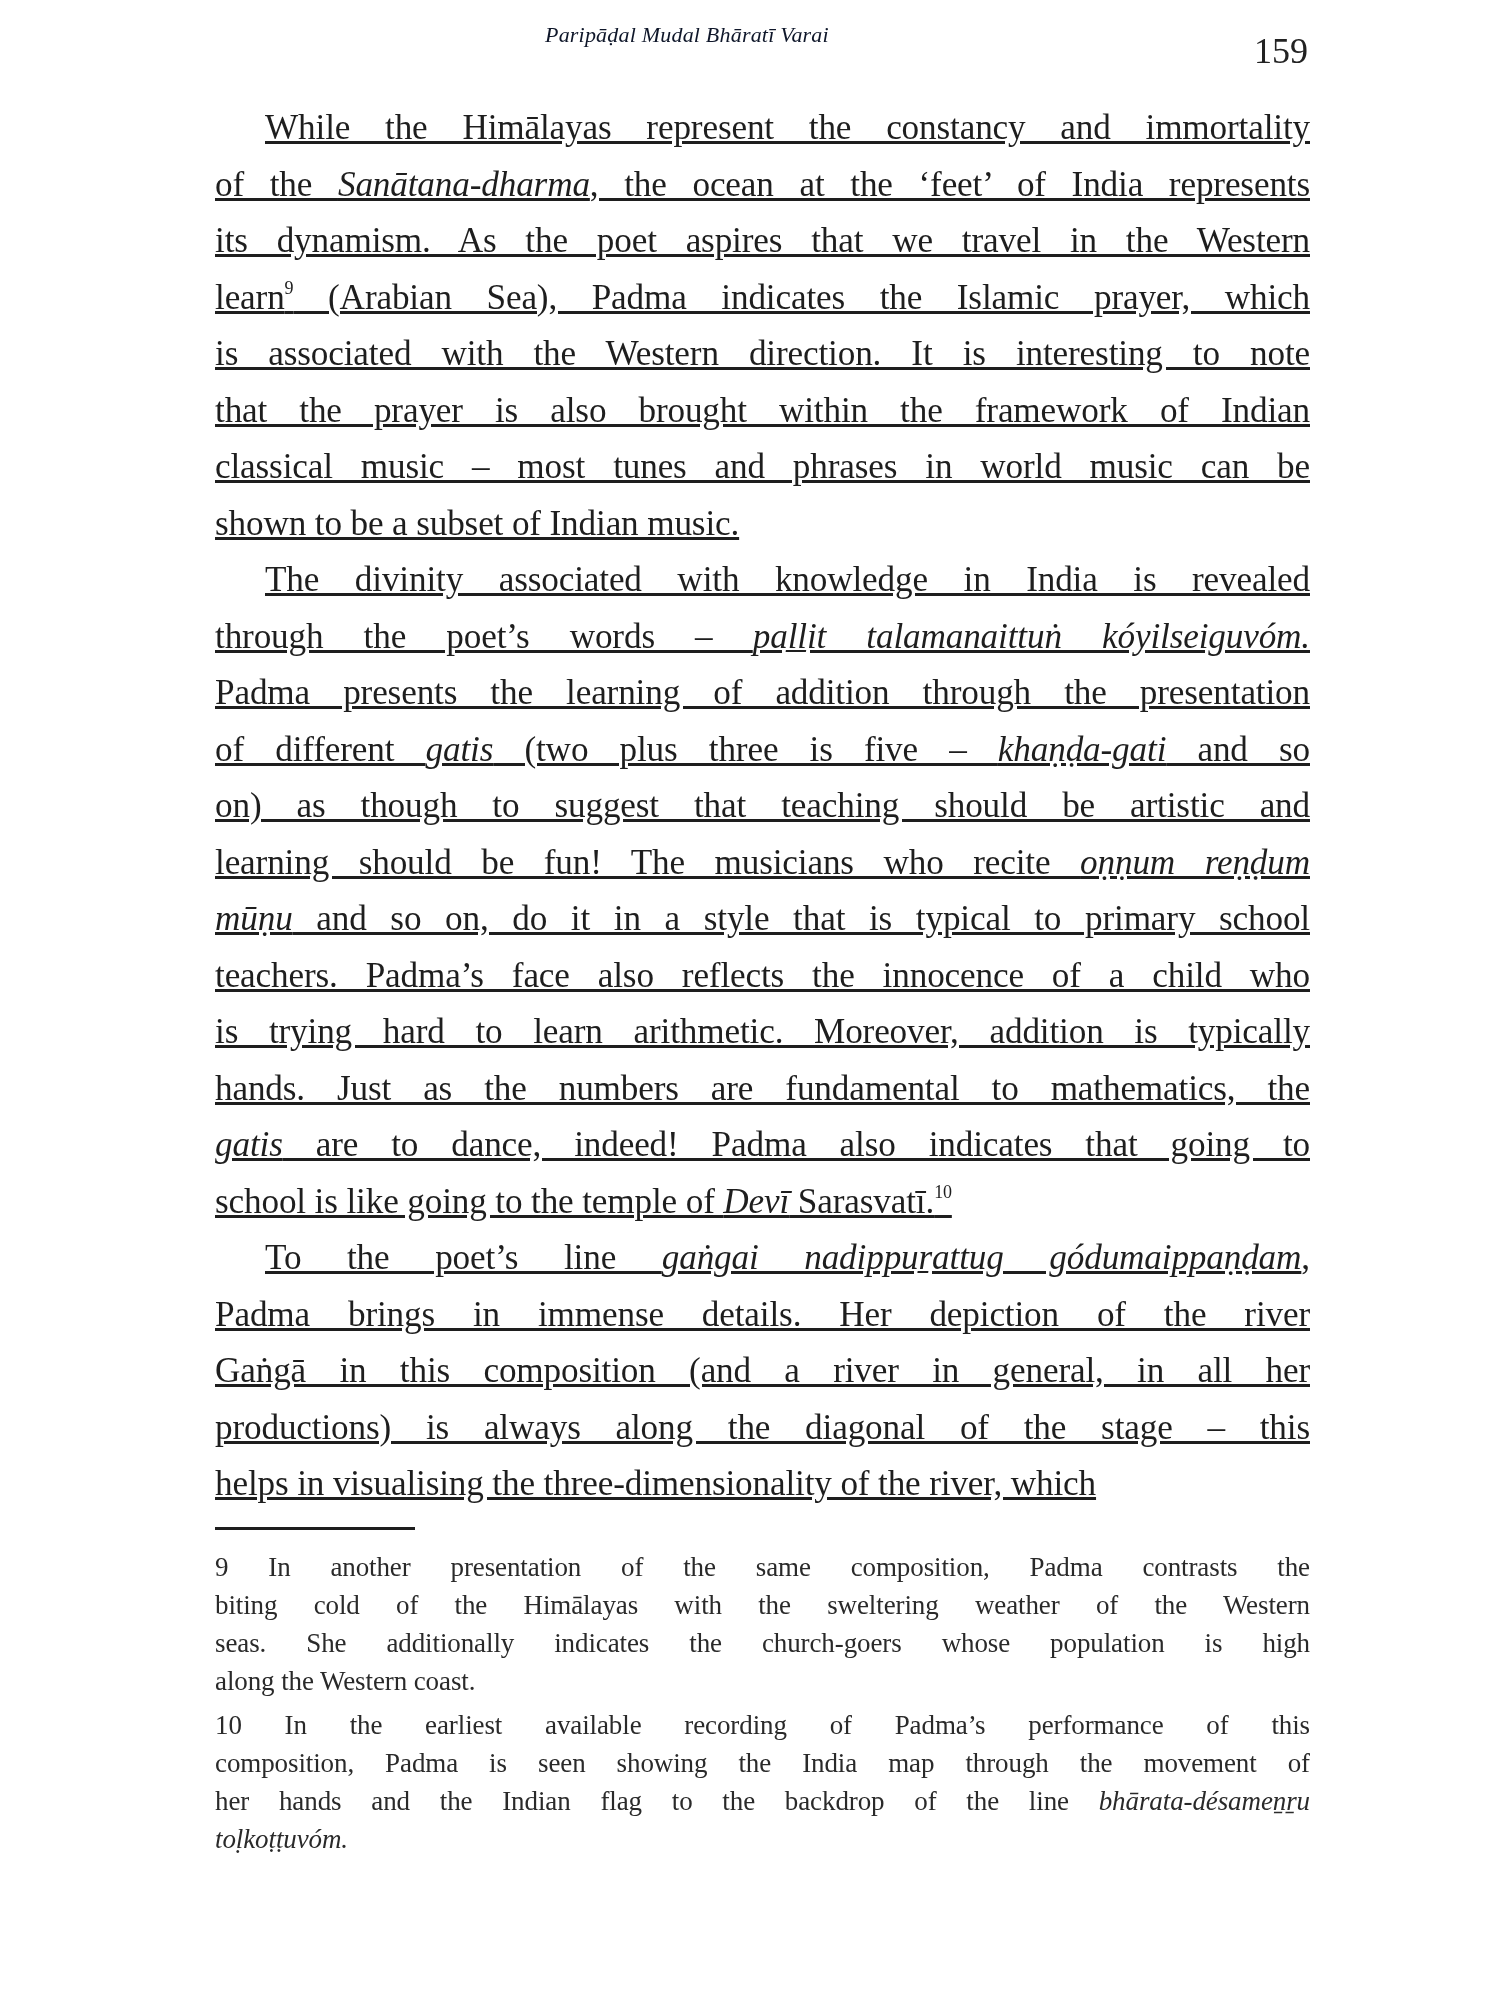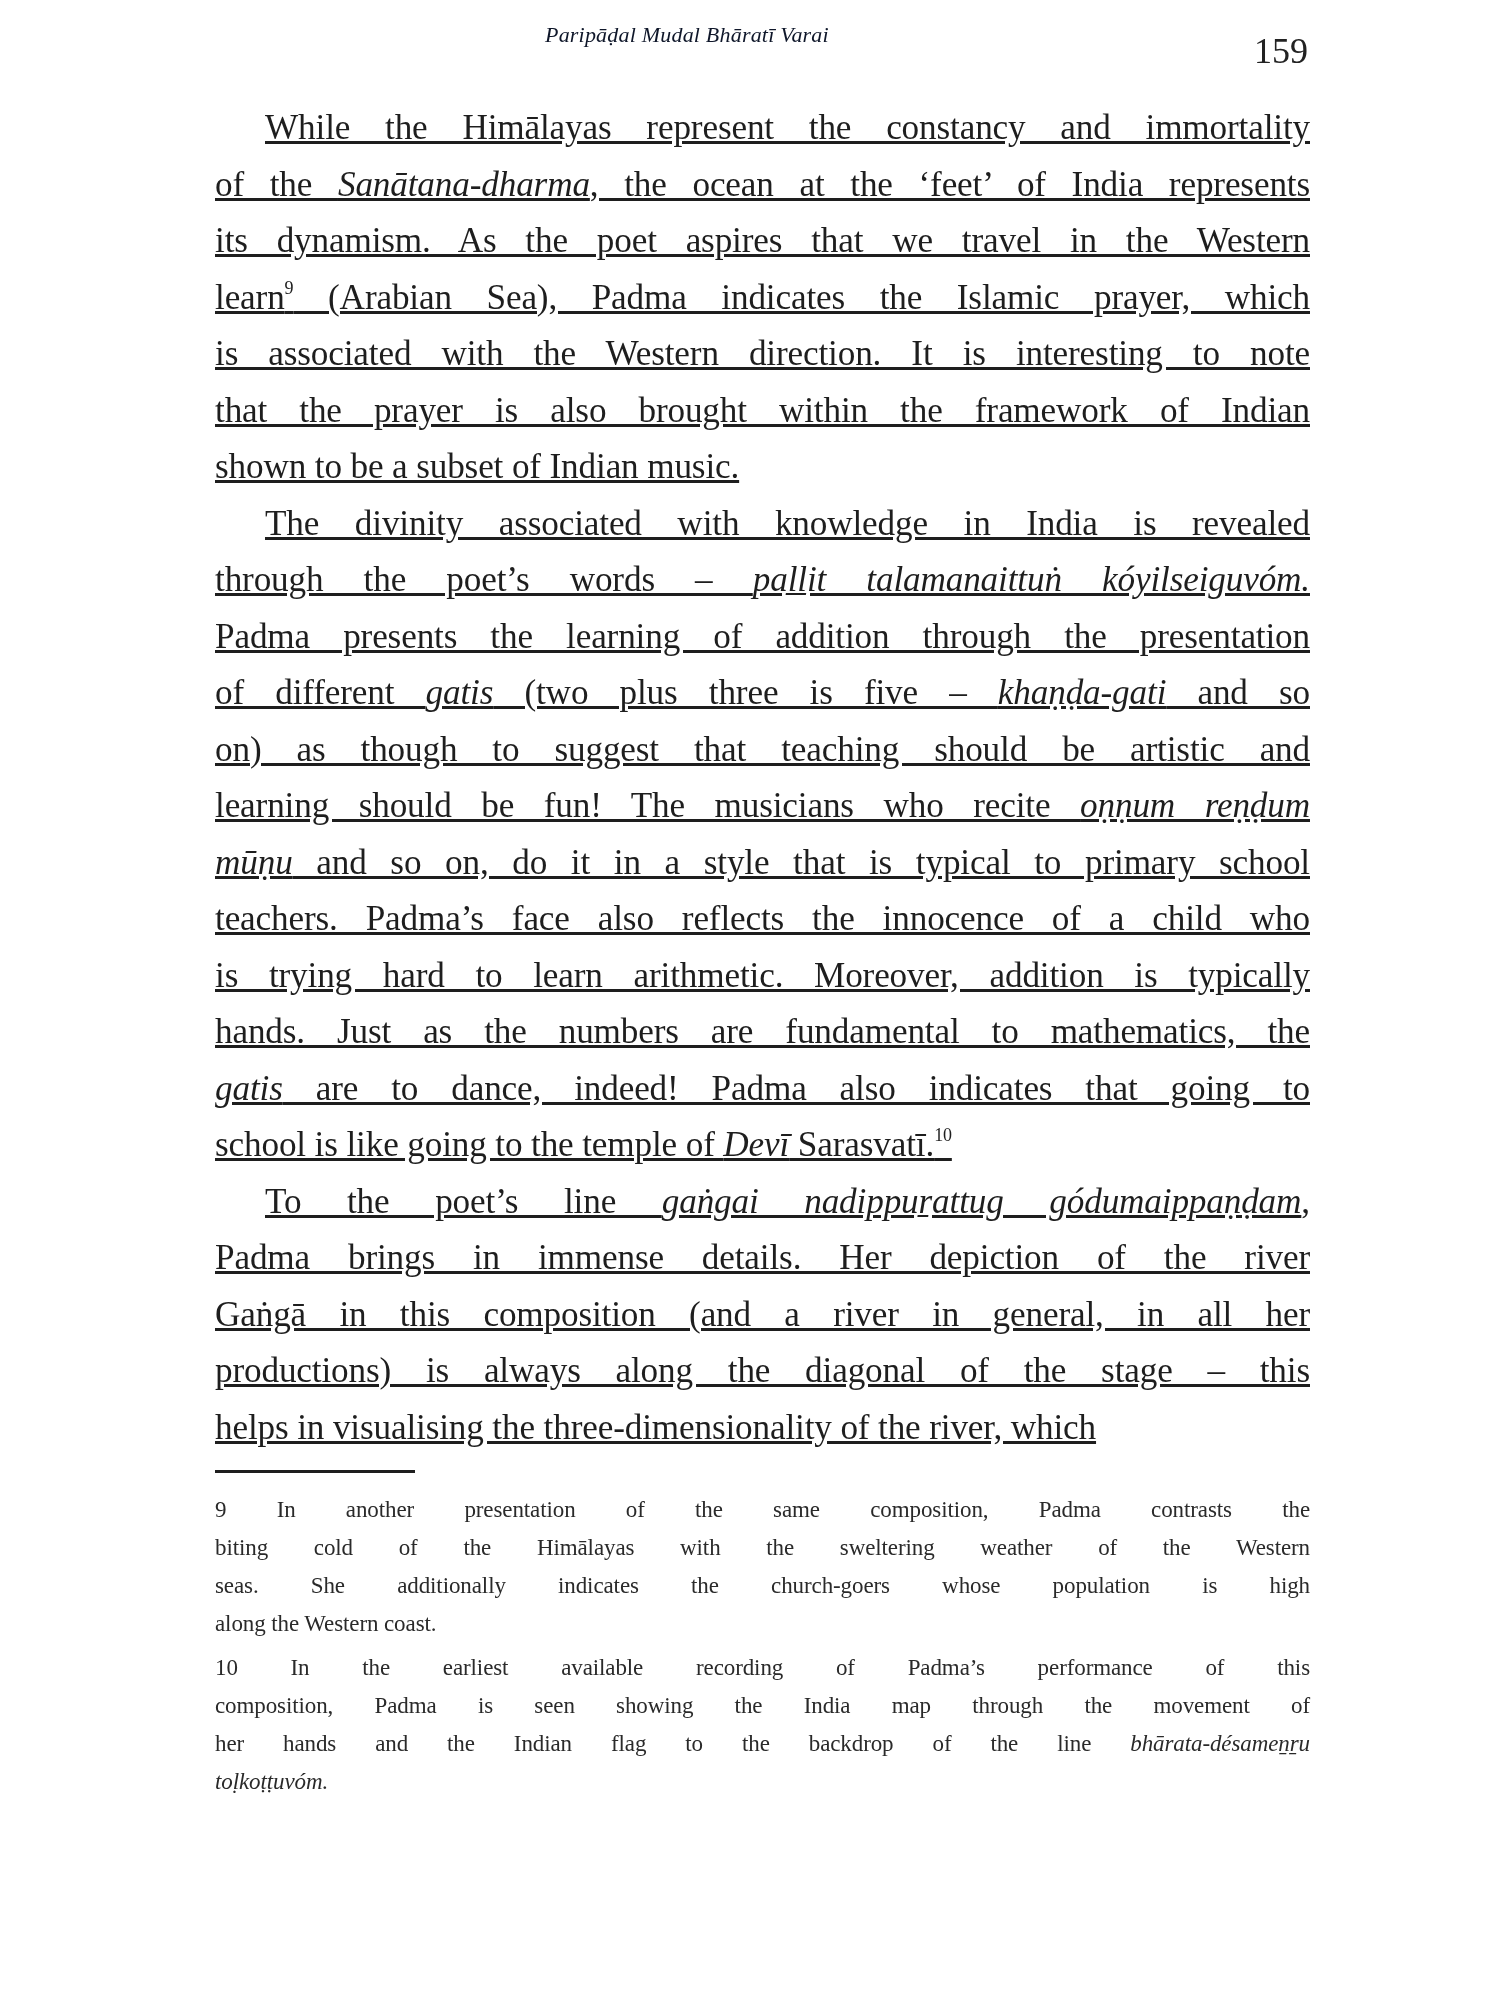--- a/index.html
+++ b/index.html
@@ -77,21 +77,21 @@
       vertical-align: super;
     }
     .footnote-rule {
       width: 200px;
       height: 3px;
       background: #1e1e1e;
       margin-top: 14px;
       margin-bottom: 18px;
     }
     .footnote {
-      font-size: 23px;
+      font-size: 27px;
       line-height: 38px;
       color: #2a2a2a;
       letter-spacing: -0.1px;
     }
     .footnote .line {
       display: block;
       white-space: nowrap;
       text-align: justify;
       text-align-last: justify;
     }
@@ -112,20 +112,21 @@
   </div>
 
   <div class="body-text">
     <p class="para">
         <span class="line first"><span>While the Himālayas represent the constancy and immortality</span></span>
         <span class="line"><span>of the </span><i>Sanātana-dharma</i><span>, the ocean at the ‘feet’ of India represents</span></span>
         <span class="line"><span>its dynamism. As the poet aspires that we travel in the Western</span></span>
         <span class="line"><span>learn</span><sup class="fn-ref">9</sup><span> (Arabian Sea), Padma indicates the Islamic prayer, which</span></span>
         <span class="line"><span>is associated with the Western direction. It is interesting to note</span></span>
         <span class="line"><span>that the prayer is also brought within the framework of Indian</span></span>
+        <span class="line"><span>classical music – most tunes and phrases in world music can be</span></span>
         <span class="line last"><span>shown to be a subset of Indian music.</span></span>
       </p>
     <p class="para">
         <span class="line first"><span>The divinity associated with knowledge in India is revealed</span></span>
         <span class="line"><span>through the poet’s words – </span><i>paḻḻit talamanaittuṅ kóyilseiguvóm.</i></span>
         <span class="line"><span>Padma presents the learning of addition through the presentation</span></span>
         <span class="line"><span>of different </span><i>gatis</i><span> (two plus three is five – </span><i>khaṇḍa-gati</i><span> and so</span></span>
         <span class="line"><span>on) as though to suggest that teaching should be artistic and</span></span>
         <span class="line"><span>learning should be fun! The musicians who recite </span><i>oṇṇum reṇḍum</i></span>
         <span class="line"><i>mūṇu</i><span> and so on, do it in a style that is typical to primary school</span></span>

